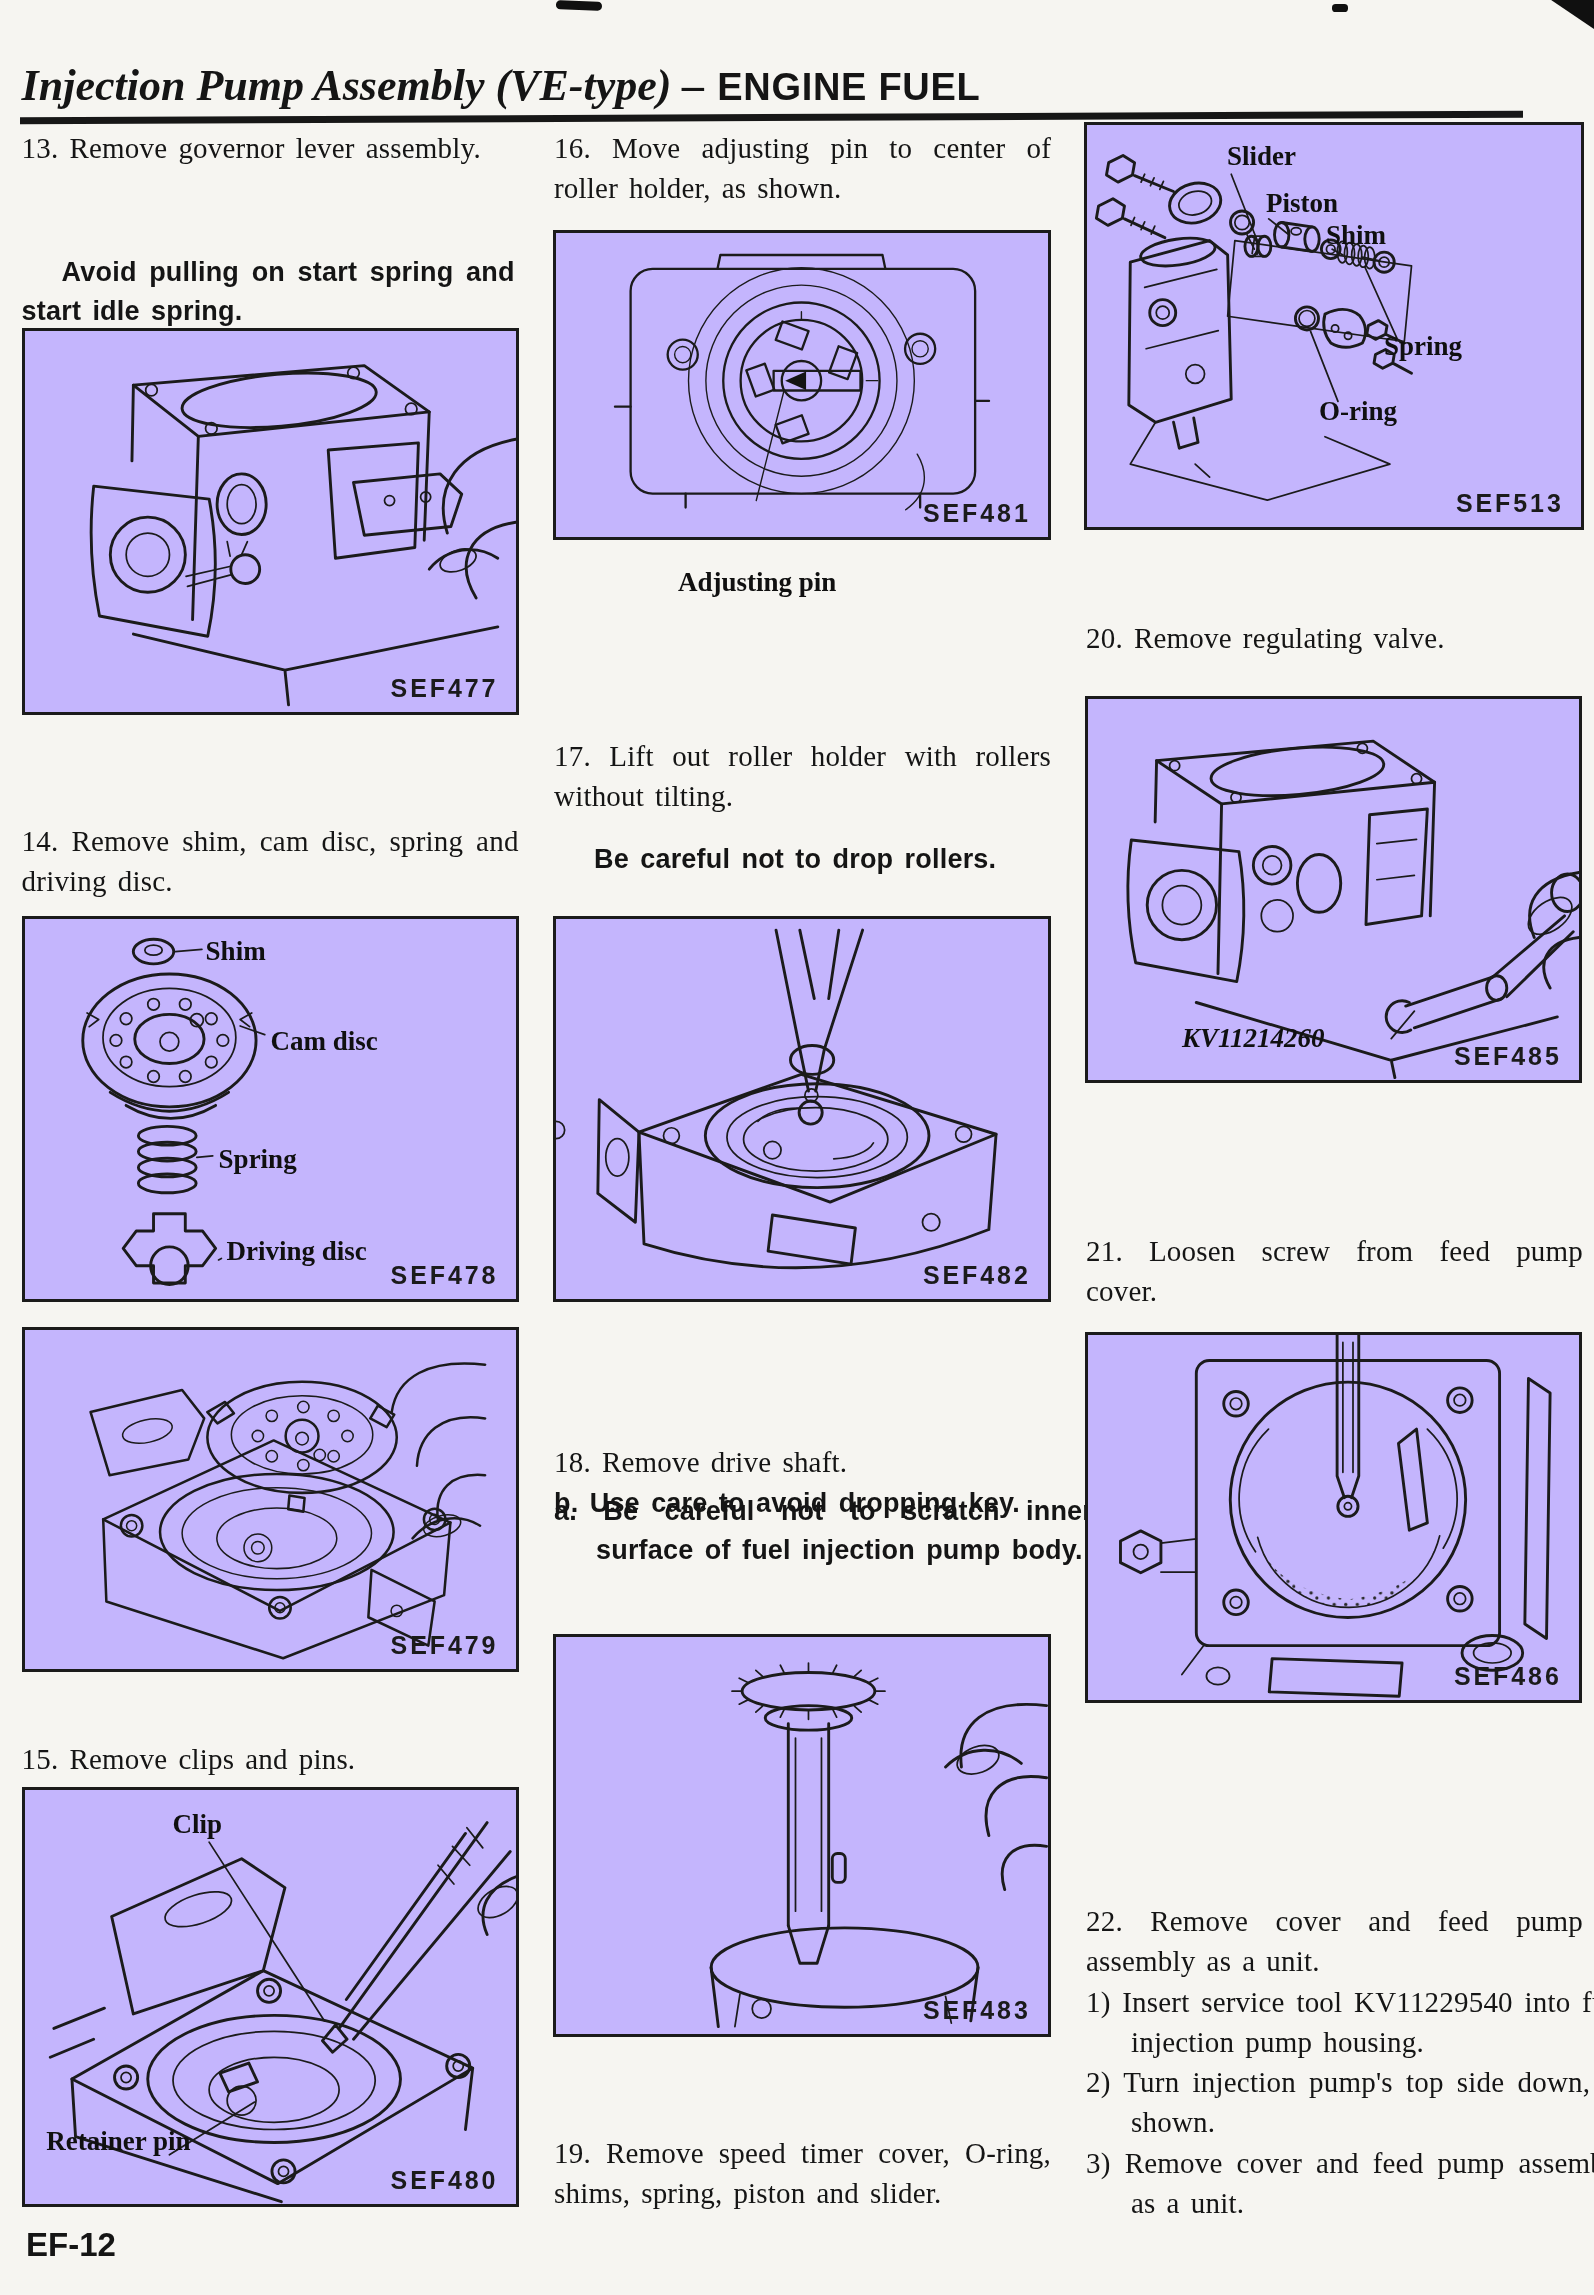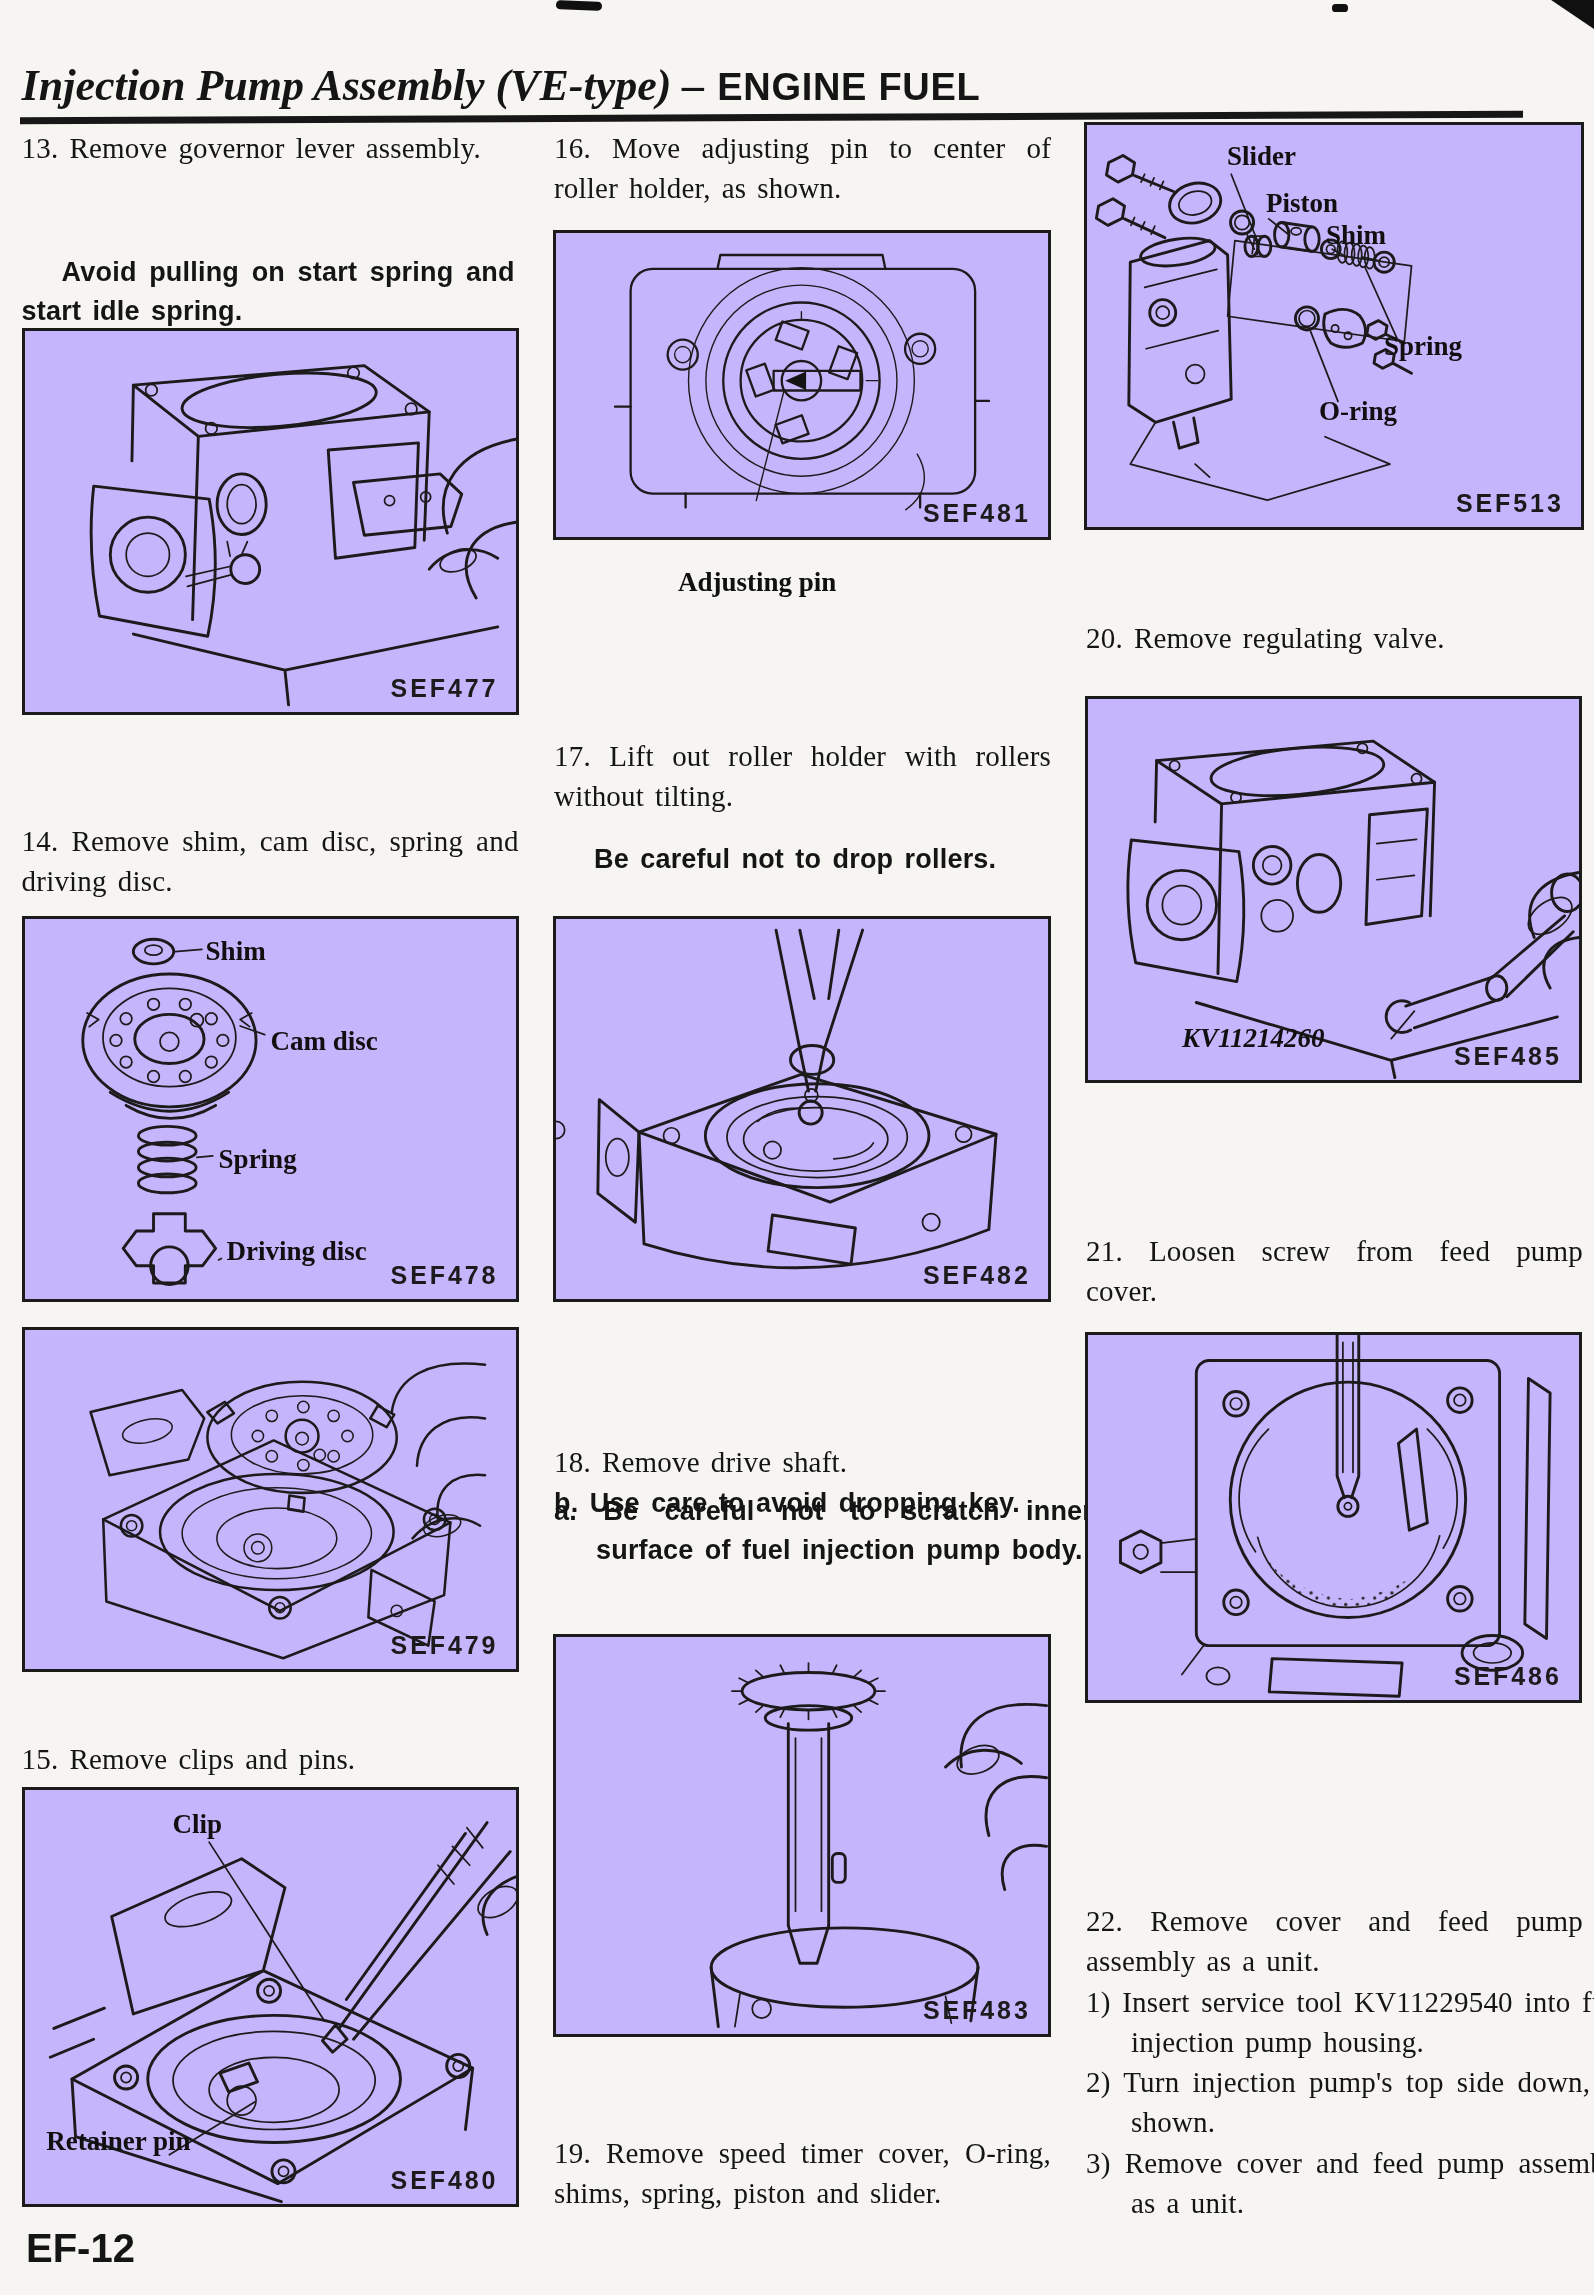--- a/index.html
+++ b/index.html
@@ -19,21 +19,21 @@
   .hang2{padding-left:45px;text-indent:-45px;}
   
   .figure{position:absolute;border:3.6px solid #1b1b1b;background:#c4b5fd;box-sizing:border-box;padding-left:20px;}
   .figure svg{position:absolute;left:0;top:0;width:100%;height:100%;}
   .figcode{position:absolute;right:17.3px;bottom:8.6px;font-family:"Liberation Sans",sans-serif;font-weight:bold;
            font-size:25px;letter-spacing:2.9px;color:#1b1b1b;}
   .figlabel{position:absolute;font-family:"Liberation Serif",serif;font-weight:bold;font-size:27px;white-space:nowrap;color:#101010;}
   .ln{fill:none;stroke:#1b1b1b;stroke-width:4;stroke-linecap:round;stroke-linejoin:round;}
   .tn{fill:none;stroke:#1b1b1b;stroke-width:2.4;stroke-linecap:round;stroke-linejoin:round;}
   
-  .footer{position:absolute;left:26px;top:2226px;font-family:"Liberation Sans",sans-serif;font-weight:bold;font-size:40px;}
+  .footer{position:absolute;left:26px;top:2226px;font-family:"Liberation Sans",sans-serif;font-weight:bold;font-size:33px;}
   
   .art{position:absolute;background:#101010;}
 </style>
 </head>
 <body>
 
 <div id="page">
 
   <div class="art" style="left:556px;top:1.4px;width:46px;height:8.6px;border-radius:4.3px;transform:rotate(2deg);"></div>
   <div class="art" style="left:1332px;top:4.3px;width:16px;height:8px;border-radius:3.6px;"></div>

